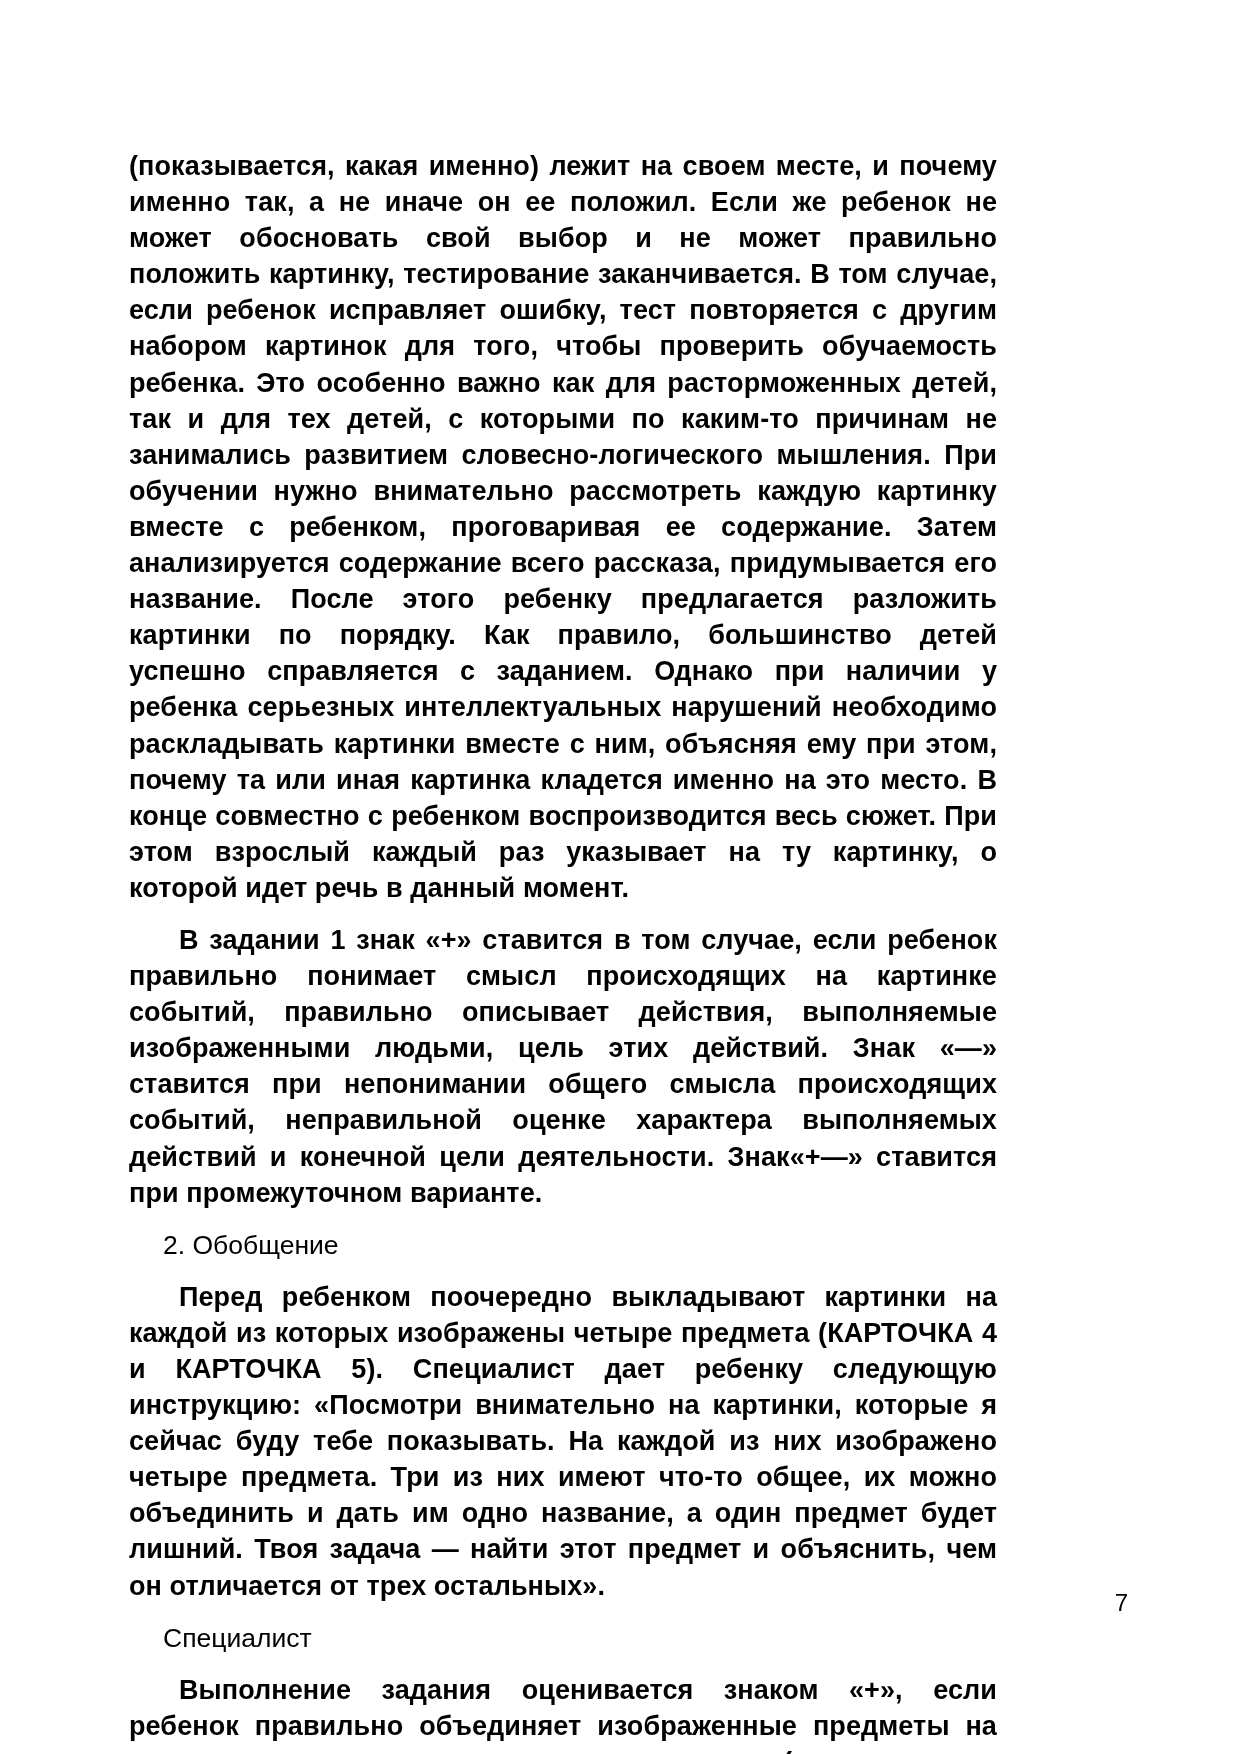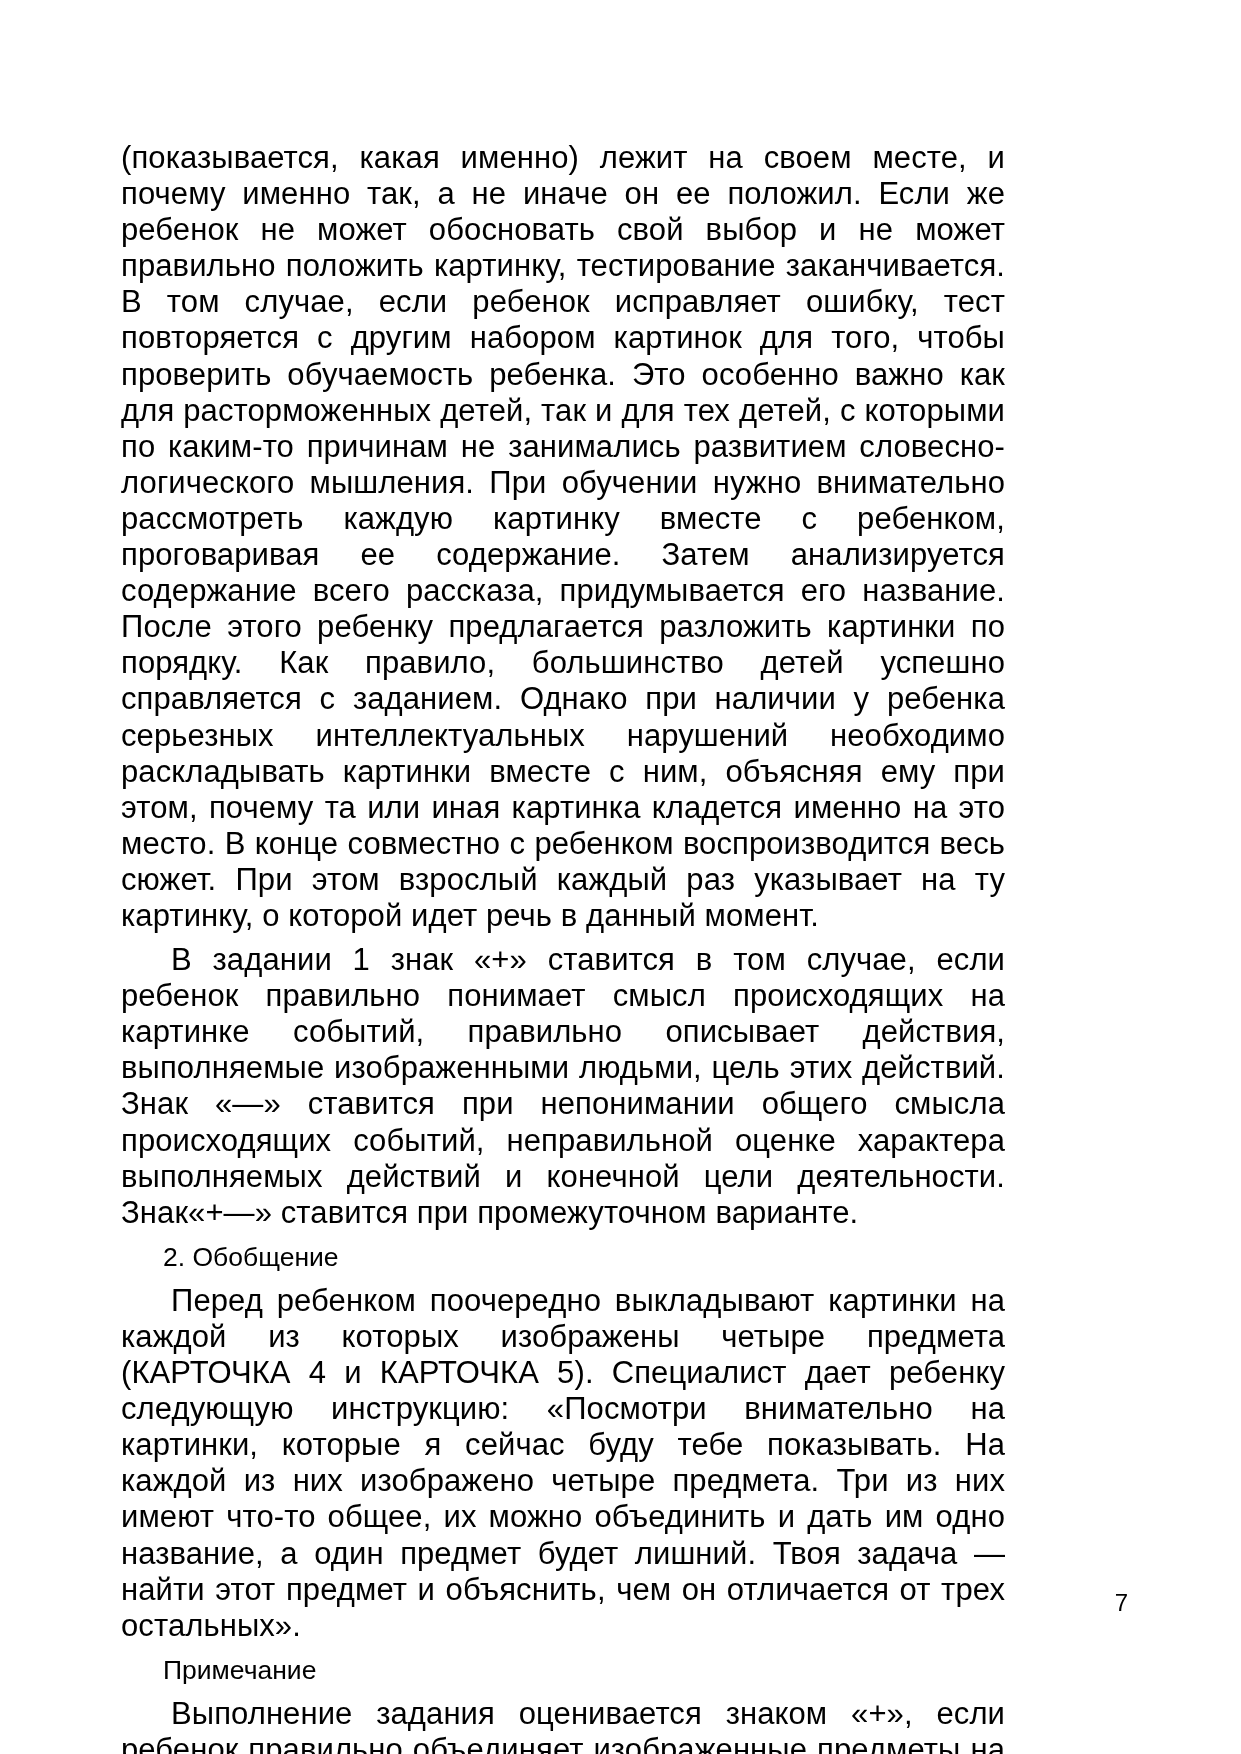--- a/index.html
+++ b/index.html
@@ -27,29 +27,29 @@
   }
 
   .text-column {
     position: absolute;
     left: 113px;
     top: 132px;
     width: 900px;
   }
 
   p.para {
-    margin: 8px;
+    margin: 16px;
     padding: 0;
     text-align: justify;
     text-align-last: left;
-    font-size: 31px;
+    font-size: 27px;
     line-height: 36.1px;
     letter-spacing: 0.1px;
     word-spacing: 0px;
-    font-weight: 400;
+    font-weight: 700;
     -webkit-font-smoothing: none;
   }
 
   p.para.indent {
     text-indent: 50px;
   }
 
   p.heading {
     margin: 0;
     padding: 0;
@@ -79,21 +79,21 @@
   <div class="text-column">
 
     <p class="para">(показывается, какая именно) лежит на своем месте, и почему именно так, а не иначе он ее положил. Если же ребенок не может обосновать свой выбор и не может правильно положить картинку, тестирование заканчивается. В том случае, если ребенок исправляет ошибку, тест повторяется с другим набором картинок для того, чтобы проверить обучаемость ребенка. Это особенно важно как для расторможенных детей, так и для тех детей, с которыми по каким-то причинам не занимались развитием словесно-логического мышления. При обучении нужно внимательно рассмотреть каждую картинку вместе с ребенком, проговаривая ее содержание. Затем анализируется содержание всего рассказа, придумывается его название. После этого ребенку предлагается разложить картинки по порядку. Как правило, большинство детей успешно справляется с заданием. Однако при наличии у ребенка серьезных интеллектуальных нарушений необходимо раскладывать картинки вместе с ним, объясняя ему при этом, почему та или иная картинка кладется именно на это место. В конце совместно с ребенком воспроизводится весь сюжет. При этом взрослый каждый раз указывает на ту картинку, о которой идет речь в данный момент.</p>
 
     <p class="para indent">В задании 1 знак «+» ставится в том случае, если ребенок правильно понимает смысл происходящих на картинке событий, правильно описывает действия, выполняемые изображенными людьми, цель этих действий. Знак «—» ставится при непонимании общего смысла происходящих событий, неправильной оценке характера выполняемых действий и конечной цели деятельности. Знак«+—» ставится при промежуточном варианте.</p>
 
     <p class="heading">2. Обобщение</p>
 
     <p class="para indent">Перед ребенком поочередно выкладывают картинки на каждой из которых изображены четыре предмета (КАРТОЧКА 4 и КАРТОЧКА 5). Специалист дает ребенку следующую инструкцию: «Посмотри внимательно на картинки, которые я сейчас буду тебе показывать. На каждой из них изображено четыре предмета. Три из них имеют что-то общее, их можно объединить и дать им одно название, а один предмет будет лишний. Твоя задача — найти этот предмет и объяснить, чем он отличается от трех остальных».</p>
 
-    <p class="heading">Примечание</p>
+    <p class="heading">Специалист</p>
 
     <p class="para indent">Выполнение задания оценивается знаком «+», если ребенок правильно объединяет изображенные предметы на картинках в группы по основному признаку (овощи, цветы, птицы и т. п.) и может объяснить, чем «лишний» предмет отличается от остальных трех. Знаком «—» оценивается неумение ребенка выделить существенные и несущестоеиные признаки предмета, затруднение при объединении предметов в группы, неумение дать выделенной группе общее название. Промежуточный вариант, указывающий на недостаточную сформированность умения ребенка выделять</p>
 
   </div>
 
   <div class="page-number">7</div>
 
 </div>
 
 </body></html>

